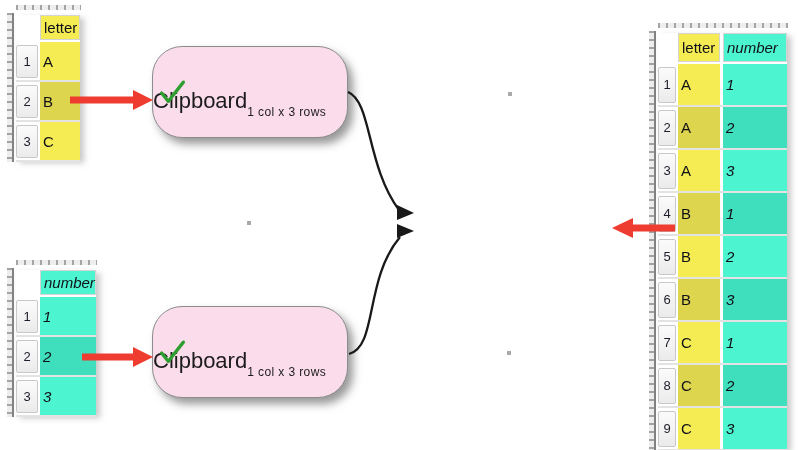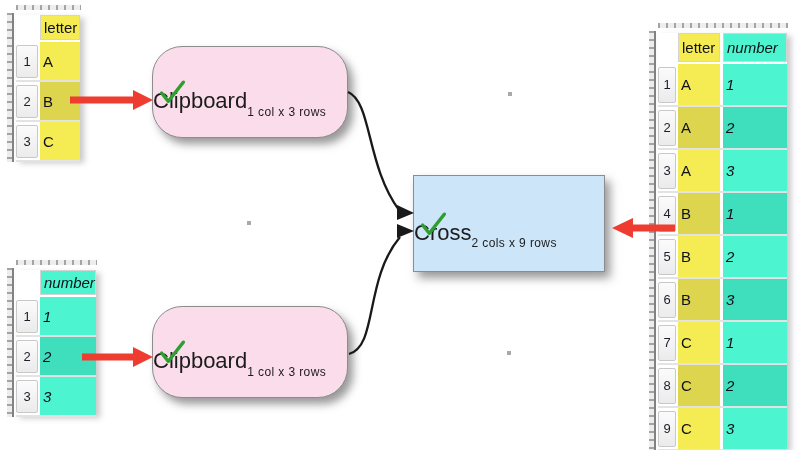--- a/index.html
+++ b/index.html
@@ -207,29 +207,20 @@
   <div class="node clipboard" id="node-clipboard-bottom">
     <span class="check">
       <svg width="27" height="25" viewBox="0 0 26 24">
           <path d="M2.5 13 L9 21 L23.5 2.5" fill="none" stroke-width="3.2" stroke-linecap="round" stroke-linejoin="round"></path>
         </svg>
     </span>
     <div class="title">Clipboard</div>
     <div class="subtitle">1 col x 3 rows</div>
   </div>
 
-  <div class="node crossbox" id="node-cross">
-    <span class="check">
-      <svg width="27" height="25" viewBox="0 0 26 24">
-          <path d="M2.5 13 L9 21 L23.5 2.5" fill="none" stroke-width="3.2" stroke-linecap="round" stroke-linejoin="round"></path>
-        </svg>
-    </span>
-    <div class="title">Cross</div>
-    <div class="subtitle">2 cols x 9 rows</div>
-  </div>
 
   <svg id="overlay" width="798" height="450" viewBox="0 0 798 450">
     <path class="connector" d="M348,92 C372,102 366,165 399,210"></path>
     <polygon class="conn-head" points="397,205 414,213 397,220"></polygon>
     <path class="connector" d="M349,354 C378,346 364,280 400,237"></path>
     <polygon class="conn-head" points="397,224 414,231 397,238"></polygon>
 
     <line class="red-line" x1="70" y1="100" x2="135" y2="100"></line>
     <polygon class="red-head" points="133,90 153,100 133,110"></polygon>
     <line class="red-line" x1="82" y1="357" x2="135" y2="357"></line>

